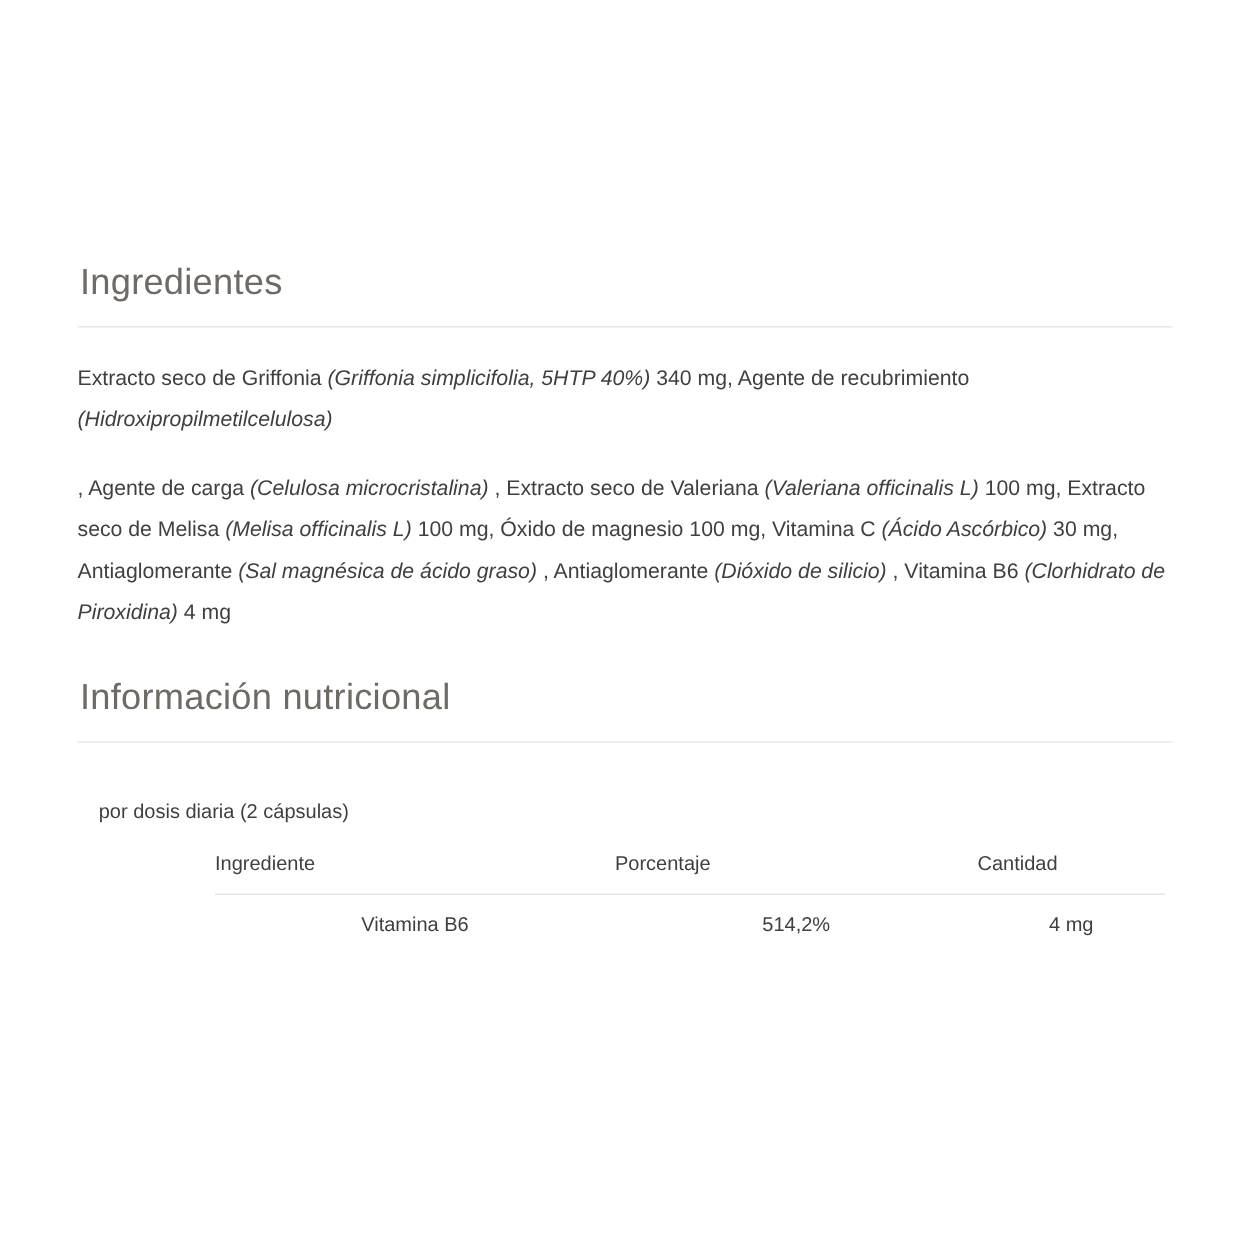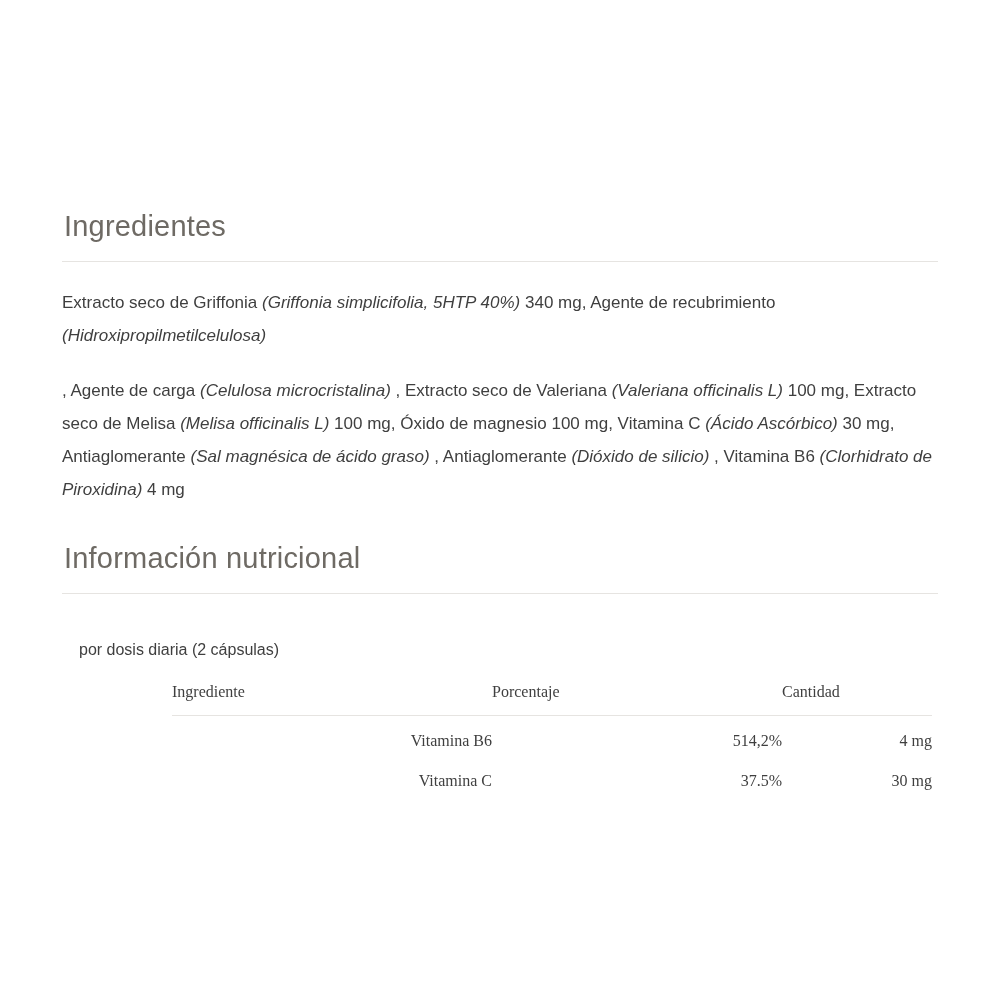--- a/index.html
+++ b/index.html
@@ -52,35 +52,34 @@
     font-size: 16px;
     color: #3f3f3f;
     margin: 17px;
     padding-top: 30px;
   }
   table.nutri {
     margin-top: 24px;
     margin-left: 110px;
     border-collapse: collapse;
     width: 760px;
-    font-family: Liberation Serif, serif;
   }
   table.nutri th {
     font-size: 16px;
     font-weight: 400;
     color: #3f3f3f;
     text-align: left;
     padding: 0 0 14px 0;
     border-bottom: 1px solid #e6e4e1;
   }
   table.nutri td {
     font-size: 16px;
     font-weight: 400;
     color: #3f3f3f;
-    text-align: right;
+    text-align: center;
     padding: 12px 0 10px 0;
   }
   table.nutri th.col-ing, table.nutri td.col-ing { width: 320px; }
   table.nutri th.col-pct, table.nutri td.col-pct { width: 290px; }
   table.nutri th.col-amt, table.nutri td.col-amt { width: 150px; }
   table.nutri tr.row-first td { padding-top: 16px; }
 </style>
 </head>
 <body>
 
@@ -105,22 +104,17 @@
           <th class="col-pct">Porcentaje</th>
           <th class="col-amt">Cantidad</th>
         </tr>
       </thead>
       <tbody>
         <tr class="row-first">
           <td class="col-ing">Vitamina B6</td>
           <td class="col-pct">514,2%</td>
           <td class="col-amt">4 mg</td>
         </tr>
-        <tr>
-          <td class="col-ing">Vitamina C</td>
-          <td class="col-pct">37.5%</td>
-          <td class="col-amt">30 mg</td>
-        </tr>
       </tbody>
     </table>
   </section>
 
 </div>
 
 </body></html>

